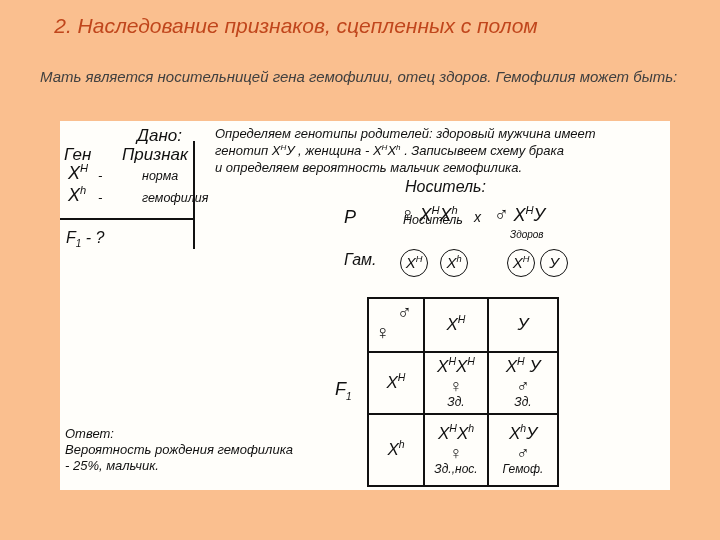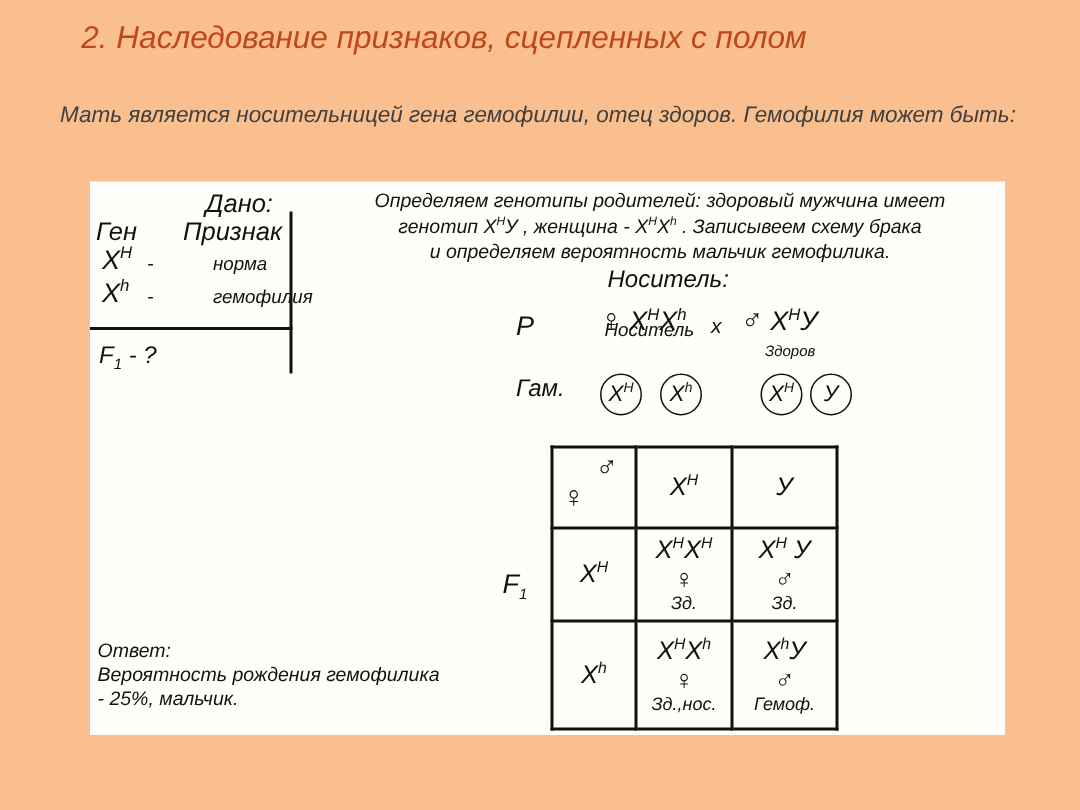--- a/index.html
+++ b/index.html
@@ -41,21 +41,21 @@
 
     .given-title { left: 33px; top: 5px; font-size: 17px; margin-left: 44px; }
     .given-head-gene { left: 4px; top: 24px; font-size: 17px; }
     .given-head-trait { left: 62px; top: 24px; font-size: 17px; }
     .given-row1 { left: 8px; top: 42px; }
     .given-row2 { left: 8px; top: 64px; }
     .given-row1 .trait, .given-row2 .trait { position: absolute; left: 50px; top: 6px; white-space: nowrap; margin-left: 24px; }
     .given-row1 .dash, .given-row2 .dash { position: absolute; left: 30px; top: 5px; font-size: 13px; }
     .f1-q { left: 6px; top: 108px; font-size: 16px; }
 
-    .explain { left: 155px; top: 4px; width: 450px; font-size: 13px; line-height: 17px; text-align: center; }
+    .explain { left: 155px; top: 4px; width: 450px; font-size: 13px; line-height: 17px; }
     .solution-label { left: 345px; top: 57px; font-size: 16px; }
 
     .p-label { left: 284px; top: 86px; font-size: 18px; }
     .p-female { left: 340px; top: 82px; white-space: nowrap; }
     .p-cross { left: 414px; top: 88px; font-size: 14px; }
     .p-male { left: 434px; top: 82px; white-space: nowrap; }
     .sym { font-size: 20px; font-style: normal; }
     .carrier { left: 343px; top: 92px; font-size: 12.5px; }
     .healthy { left: 450px; top: 108px; font-size: 10px; }
     .gam-label { left: 284px; top: 130px; font-size: 16px; }

